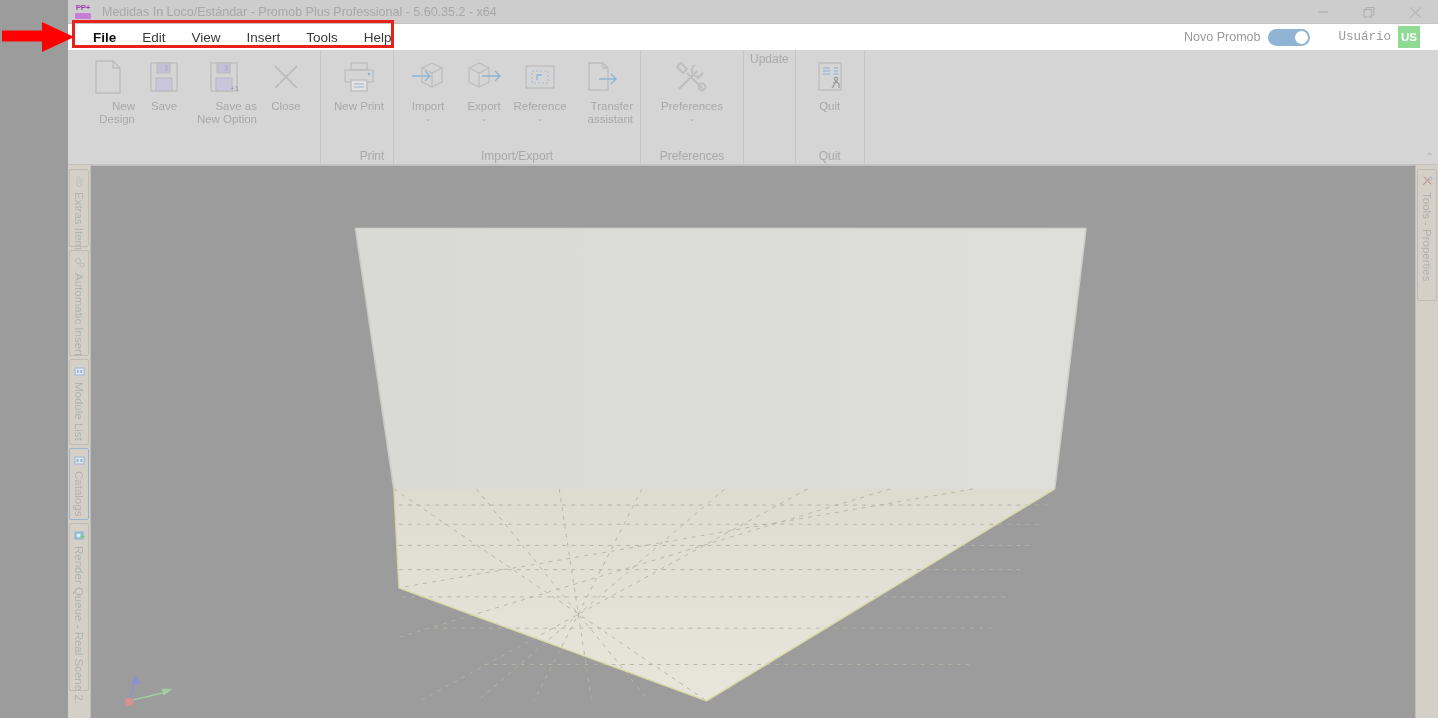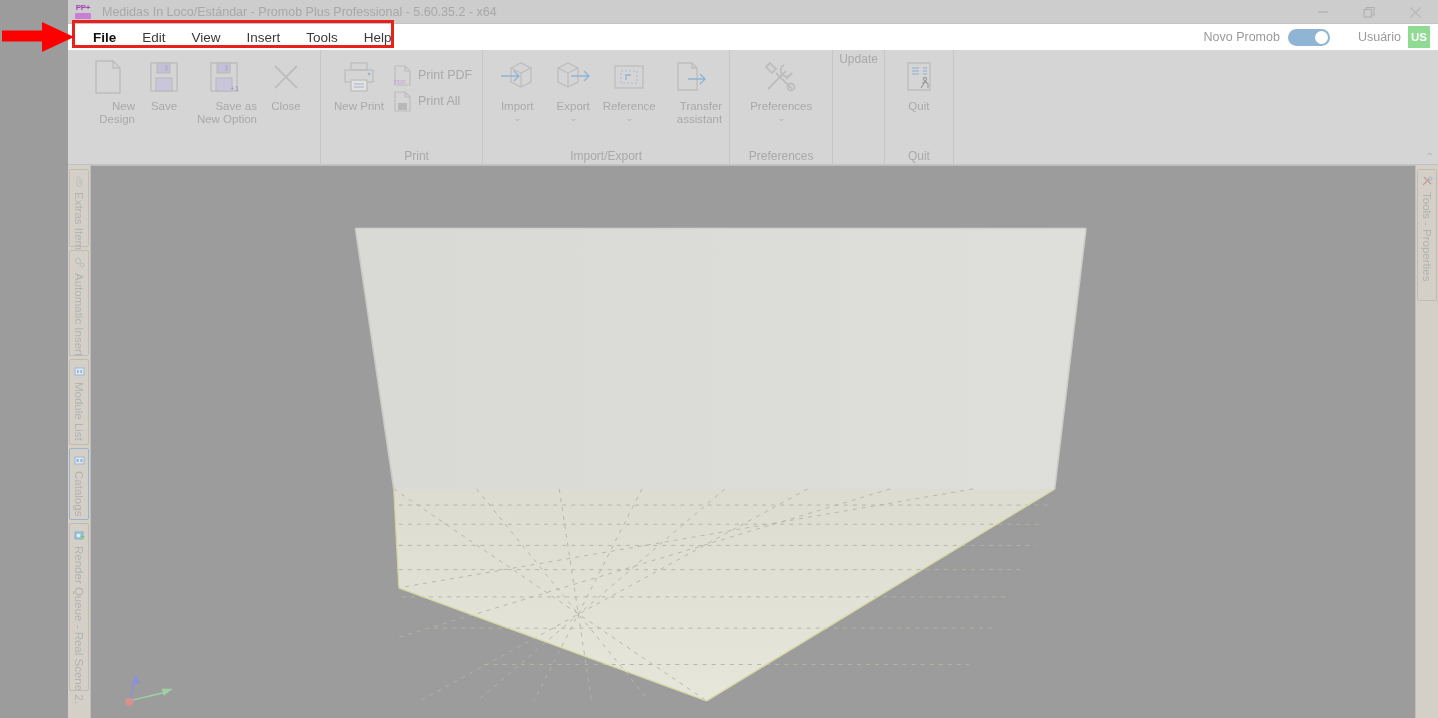--- a/index.html
+++ b/index.html
@@ -89,35 +89,35 @@
     position: absolute; left: 12px; right: 12px; bottom: 2px;
     height: 2px; background: transparent;
   }
   .menu-item.active { font-weight: bold; color: #111; }
   .menu-item.active .ul { background: #6a4fd6; }
   .menu-item.underlined .ul { background: #b8b8b8; }
 
   .menubar-right {
     position: absolute; right: 0; top: 0; height: 26px;
     display: flex; align-items: center; gap: 0px;
-    padding-right: 8px;
+    padding-right: 18px;
     background: #ffffff;
   }
   .novo-label { font-size: 12.5px; color: #9a9a9a; margin-right: 8px; }
   .toggle {
     width: 42px; height: 17px; border-radius: 9px;
     background: #8fb4d4; position: relative;
     margin-right: 28px;
   }
   .toggle .knob {
     position: absolute; right: 2px; top: 2px;
     width: 13px; height: 13px; border-radius: 50%;
     background: #ffffff;
   }
-  .user-label { font-size: 12.5px; color: #9a9a9a; margin-right: 7px; }
+  .user-label { font-size: 12.5px; color: #9a9a9a; margin-right: 7px; font-family: Liberation Mono, monospace; }
   .user-badge {
     width: 22px; height: 22px; background: #8fdb93;
     display: flex; align-items: center; justify-content: center;
     font-size: 11.5px; font-weight: bold; color: #ffffff;
   }
 
   
   .ribbon {
     height: 115px; flex: 0 0 115px;
     background: #d5d5d5;
@@ -366,42 +366,20 @@
                   <rect x="3" y="10" width="28" height="12" fill="none" stroke="#bdbdbd" stroke-width="1.3"></rect>
                   <rect x="9" y="20" width="16" height="11" fill="#e2e2e2" stroke="#bdbdbd" stroke-width="1.3"></rect>
                   <line x1="12" y1="24" x2="22" y2="24" stroke="#aebdd4" stroke-width="1.2"></line>
                   <line x1="12" y1="27" x2="22" y2="27" stroke="#aebdd4" stroke-width="1.2"></line>
                   <circle cx="27" cy="14" r="1.3" fill="#8fb4d4"></circle>
                 </svg>
               </div>
               <div class="lbl">New Print</div>
             </div>
 
-            <div class="rsmalls">
-              <div class="rsmall">
-                <div class="ico">
-                  <svg width="19" height="21" viewBox="0 0 19 21">
-                    <path d="M2 1 H12 L17 6 V20 H2 Z" fill="none" stroke="#bdbdbd" stroke-width="1.2"></path>
-                    <path d="M12 1 V6 H17" fill="none" stroke="#bdbdbd" stroke-width="1.2"></path>
-                    <text x="1" y="19" font-size="6" fill="#c79fd4" font-family="Liberation Sans, sans-serif">PDF</text>
-                  </svg>
-                </div>
-                <div class="lbl">Print PDF</div>
-              </div>
-              <div class="rsmall">
-                <div class="ico">
-                  <svg width="19" height="21" viewBox="0 0 19 21">
-                    <path d="M2 1 H12 L17 6 V20 H2 Z" fill="none" stroke="#bdbdbd" stroke-width="1.2"></path>
-                    <path d="M12 1 V6 H17" fill="none" stroke="#bdbdbd" stroke-width="1.2"></path>
-                    <rect x="5" y="12" width="9" height="7" fill="#b8b8b8"></rect>
-                  </svg>
-                </div>
-                <div class="lbl">Print All</div>
-              </div>
-            </div>
           </div>
           <div class="rgroup-title" style="padding-left:30px;">Print</div>
         </div>
 
         <div class="rgroup">
           <div class="rgroup-body">
             <div class="rbtn">
               <div class="ico">
                 <svg width="36" height="34" viewBox="0 0 36 34">
                   <path d="M12 8 L22 3 L32 8 L32 22 L22 27 L12 22 Z" fill="none" stroke="#bdbdbd" stroke-width="1.3"></path>

